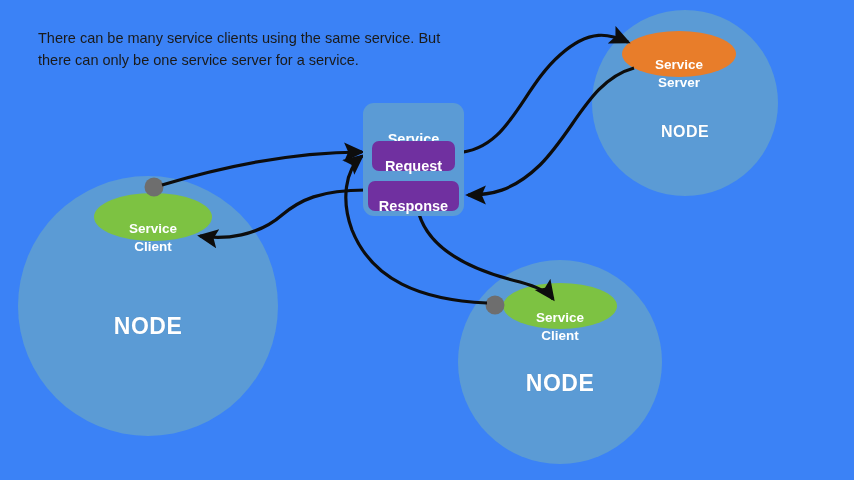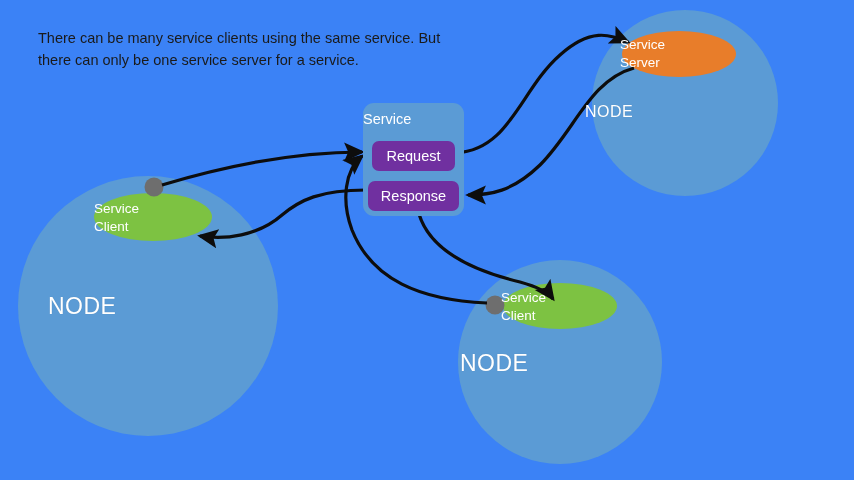--- a/index.html
+++ b/index.html
@@ -27,23 +27,25 @@
     left: 38px;
     top: 27px;
     width: 420px;
     font-size: 14.5px;
     line-height: 1.55;
     color: #1a1a1a;
     font-family: "Liberation Sans", sans-serif;
     white-space: pre-line;
   }
   .node-label, .ellipse-label, .svc-title, .chip-label {
-    font-weight: normal;
+    font-weight: bold;
     color: #ffffff;
+    text-align: center;
     user-select: none;
+    margin-top: 20px;
   }
   .node-label {
     position: absolute;
     font-size: 23px;
     letter-spacing: 0.5px;
     text-shadow: 0 0 1px rgba(0,0,0,0.15);
   }
   .node-label.small { font-size: 16px; }
   .ellipse-label {
     position: absolute;

